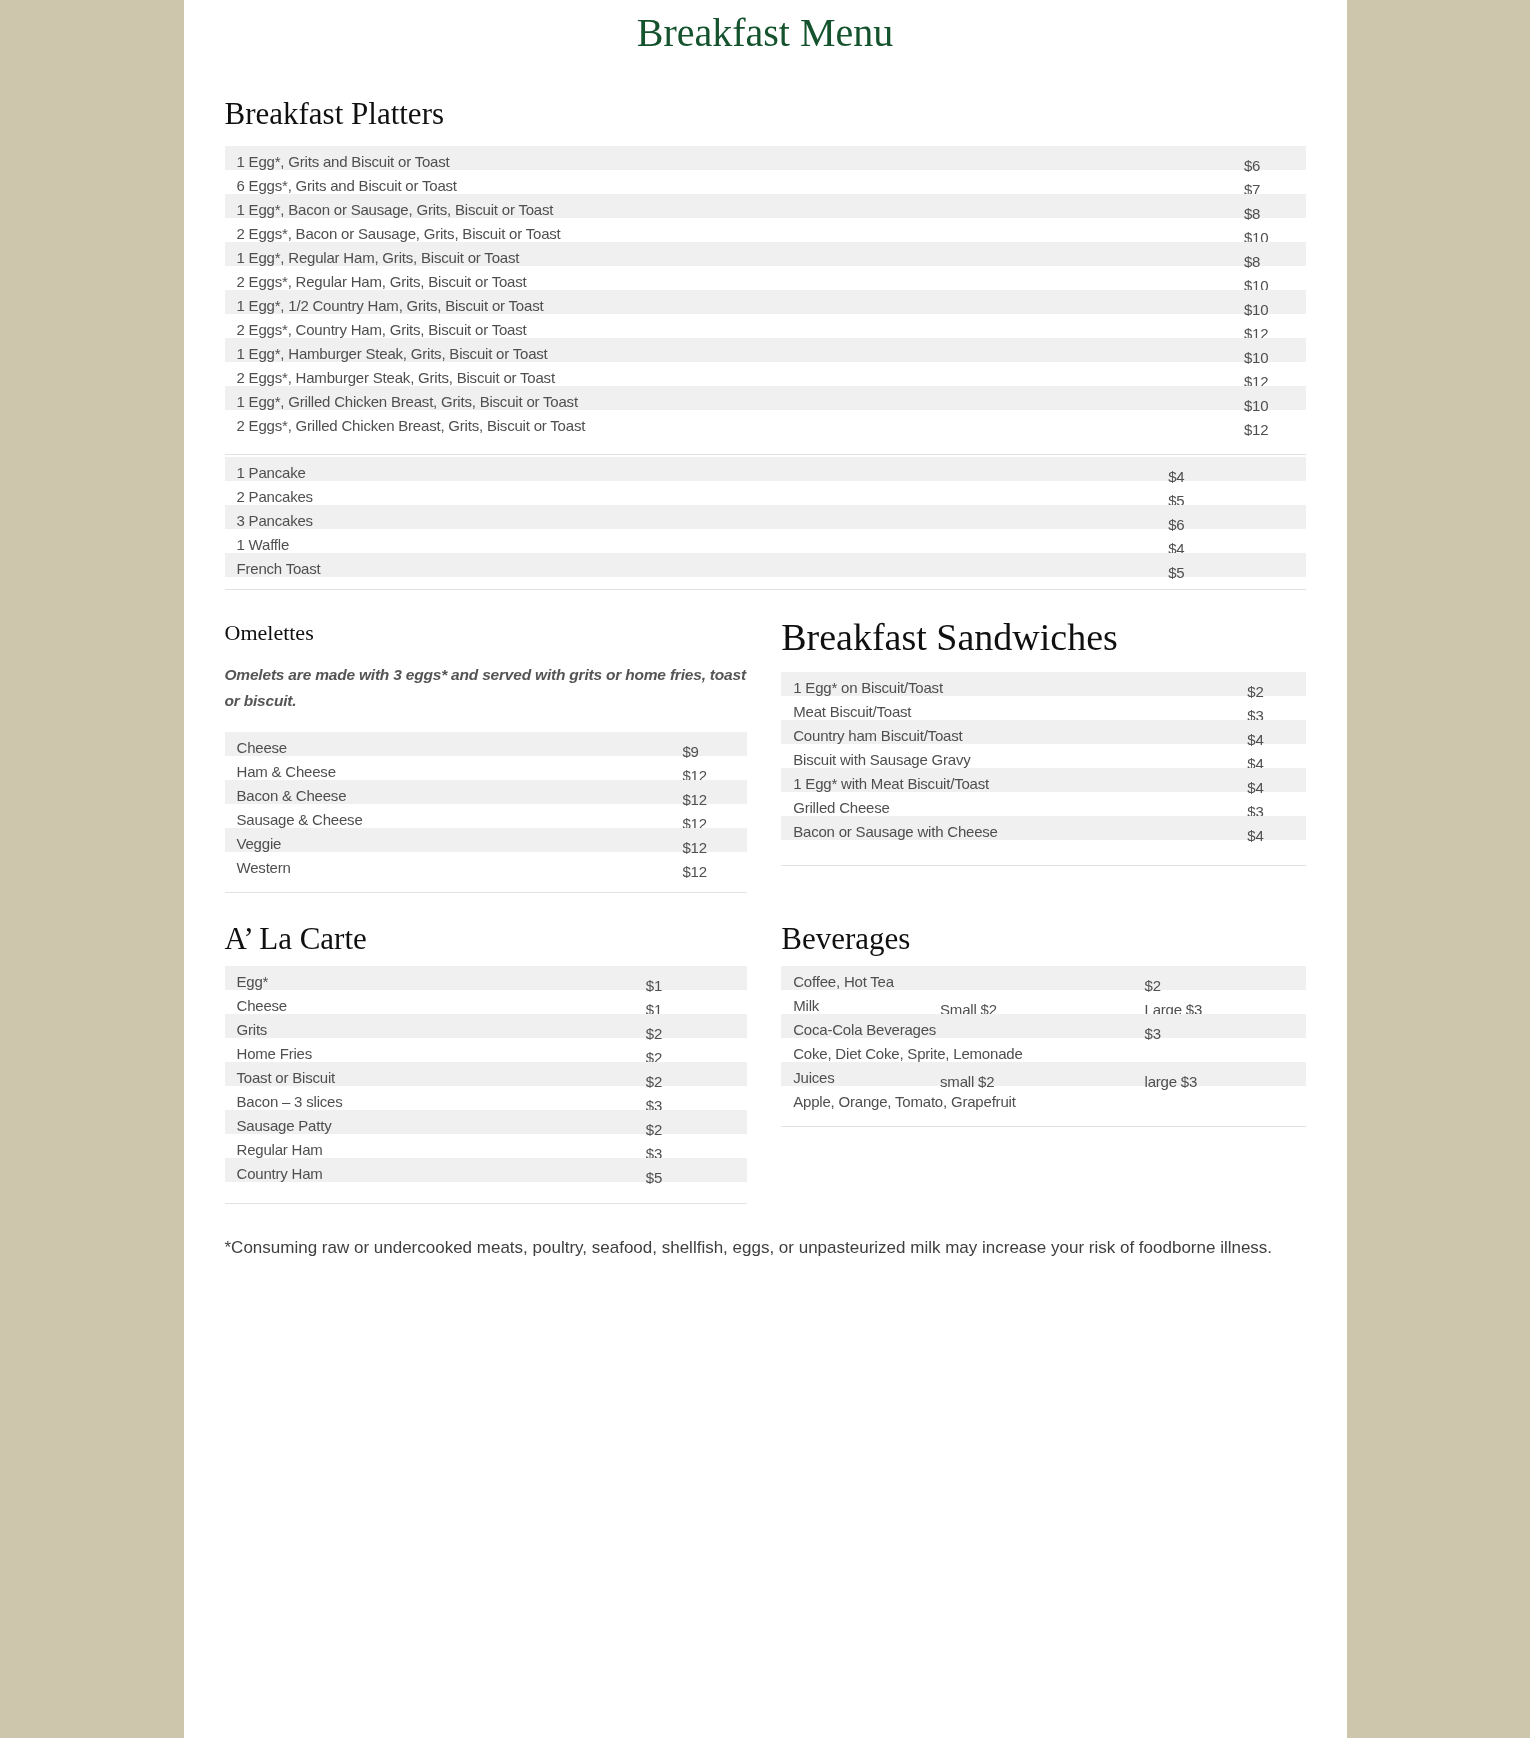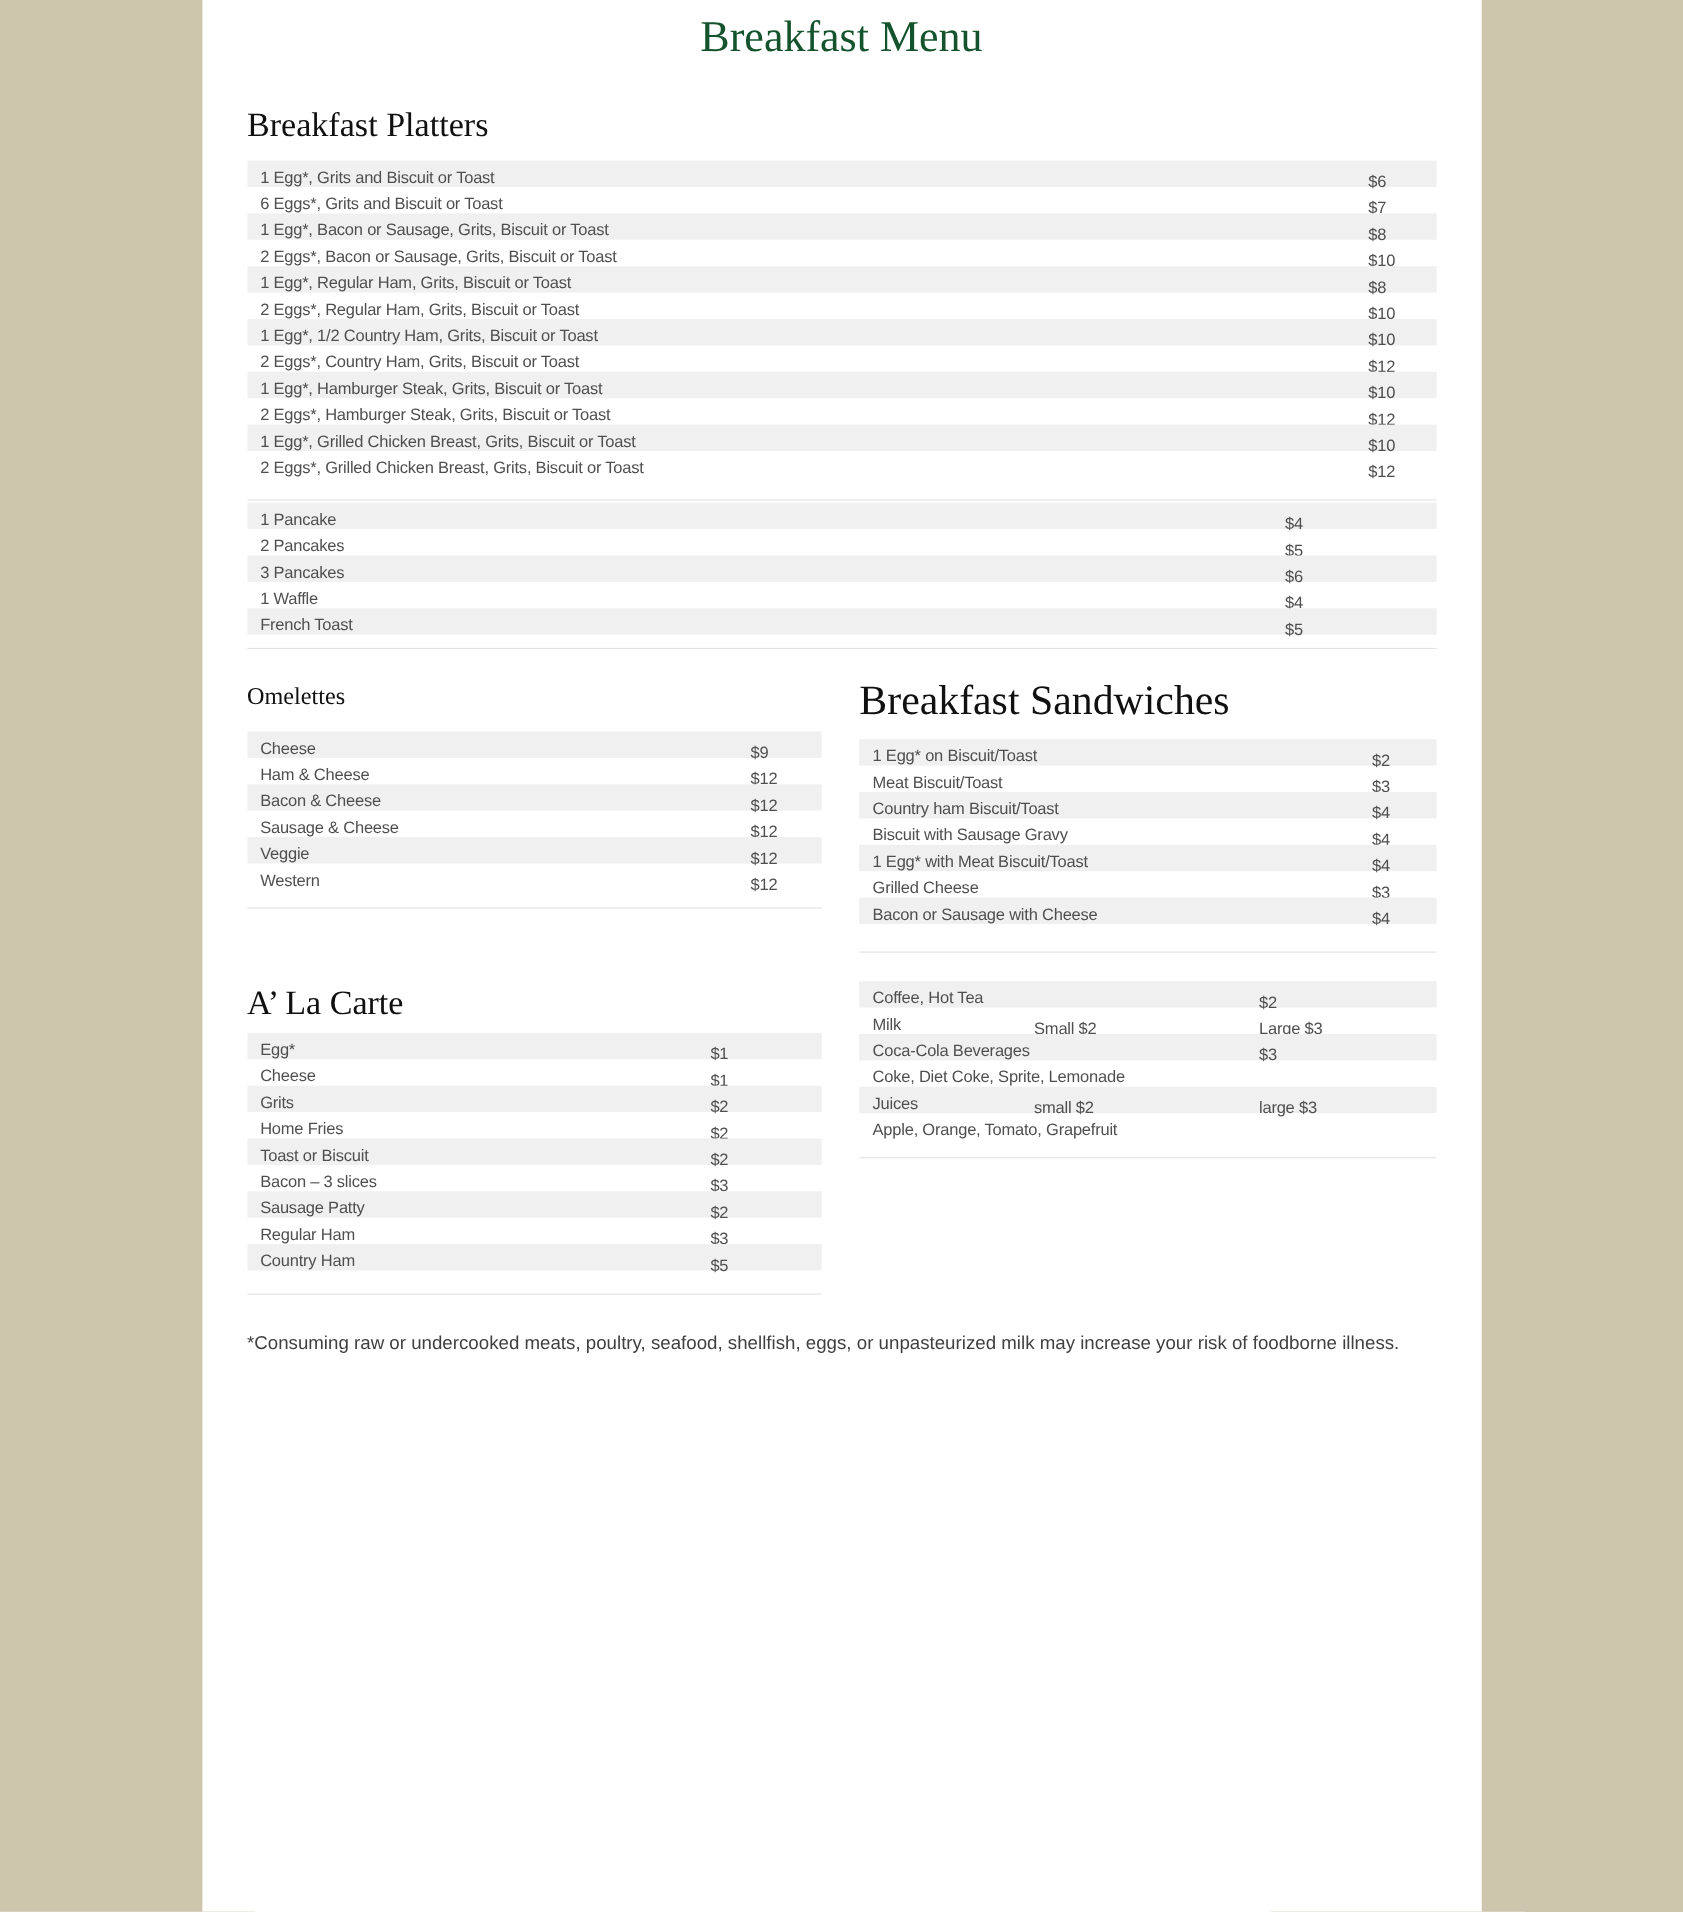--- a/index.html
+++ b/index.html
@@ -217,20 +217,21 @@
             <span class="item-name">French Toast</span>
             <span class="item-price">$5</span>
           </div>
         </div>
     </div>
   </div>
 
   <div class="two-col two-col-1">
     <div class="col-left omelettes-block">
       <h3 class="sub-heading">Omelettes</h3>
+      <p class="omelette-note">Omelets are made with 3 eggs* and served with grits or home fries, toast or biscuit.</p>
       <div class="menu-table pl-omelettes note-then-table">
         <div class="rows">
 
             <div class="row">
               <span class="item-name">Cheese</span>
               <span class="item-price">$9</span>
             </div>
 
             <div class="row">
               <span class="item-name">Ham &amp; Cheese</span>
@@ -352,20 +353,21 @@
 
             <div class="row">
               <span class="item-name">Country Ham</span>
               <span class="item-price">$5</span>
             </div>
           </div>
       </div>
     </div>
 
     <div class="col-right beverages-block">
+      <h2 class="section-heading">Beverages</h2>
       <div class="menu-table bev">
         <div class="rows">
 
             <div class="row">
               <span class="item-name">Coffee, Hot Tea</span>
               <span class="col-mid"></span>
               <span class="col-right-price">$2</span>
             </div>
 
             <div class="row">

